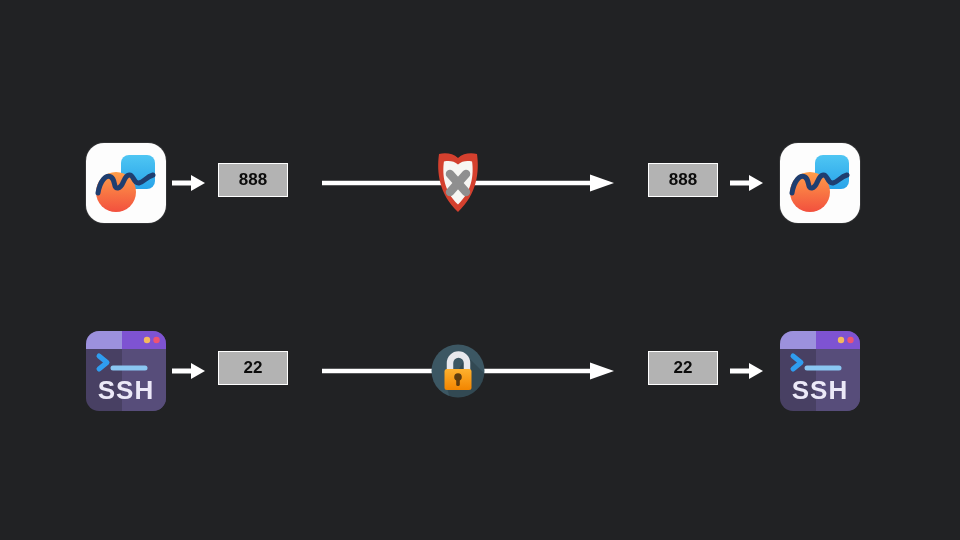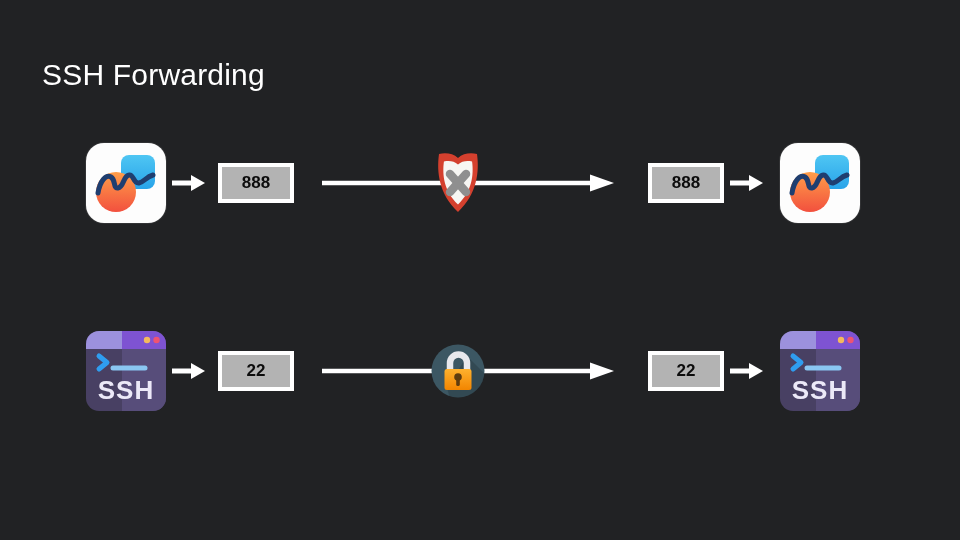--- a/index.html
+++ b/index.html
@@ -25,41 +25,40 @@
     width:80px;height:80px;background:#fdfdfd;border-radius:18px;
     box-shadow:0 0 0 1px rgba(255,255,255,0.08);
     overflow:hidden;
   }
   .short-arrow{position:absolute;top:29px;width:34px;height:22px;}
   .sa-left{left:172px;}
   .sa-right{left:730px;}
 
   .port-box{
     position:absolute;top:20px;width:68px;height:32px;
-    background:#b3b3b3;border:4px solid #ffffff;
+    background:#b3b3b3;border:1px solid #ffffff;
     display:flex;align-items:center;justify-content:center;
     font-size:17px;font-weight:bold;color:#0c0c0c;
   }
   .pb-left{left:218px;}
   .pb-right{left:648px;}
 
   .long-arrow{position:absolute;left:320px;top:29px;width:295px;height:22px;z-index:1;}
   .mid-icon{position:absolute;z-index:2;}
   .mid-shield{left:430px;top:7px;width:56px;height:66px;}
   .mid-lock{left:431px;top:13px;width:54px;height:54px;}
 
   svg{display:block;}
   .ssh-label{font-family:"Liberation Sans", sans-serif;}
 </style>
 </head>
 <body>
 
 <div class="slide">
 
-  <h1 class="title">SSH Forwarding</h1>
 
   <section class="row row1">
 
     <div class="app-icon icon-left">
       <div class="chart-shell">
         <svg width="80" height="80" viewBox="0 0 80 80">
           <defs>
             <linearGradient id="cblue1" x1="0" y1="0" x2="0" y2="1">
               <stop offset="0" stop-color="#4fc6f3"></stop>
                 <stop offset="1" stop-color="#28a3e9"></stop>

